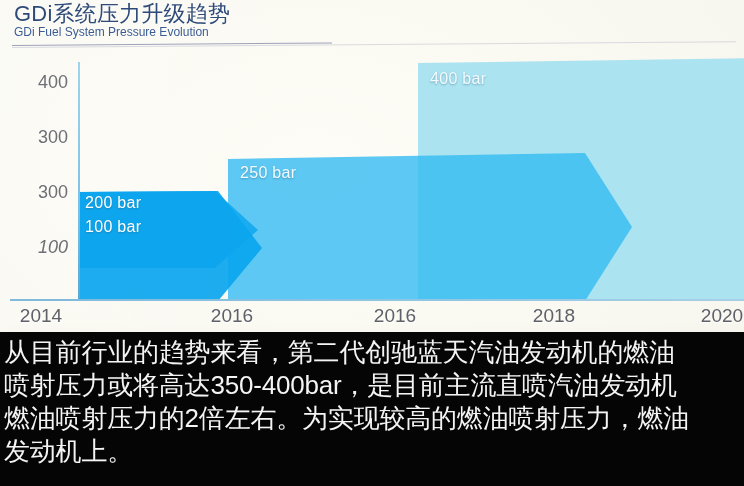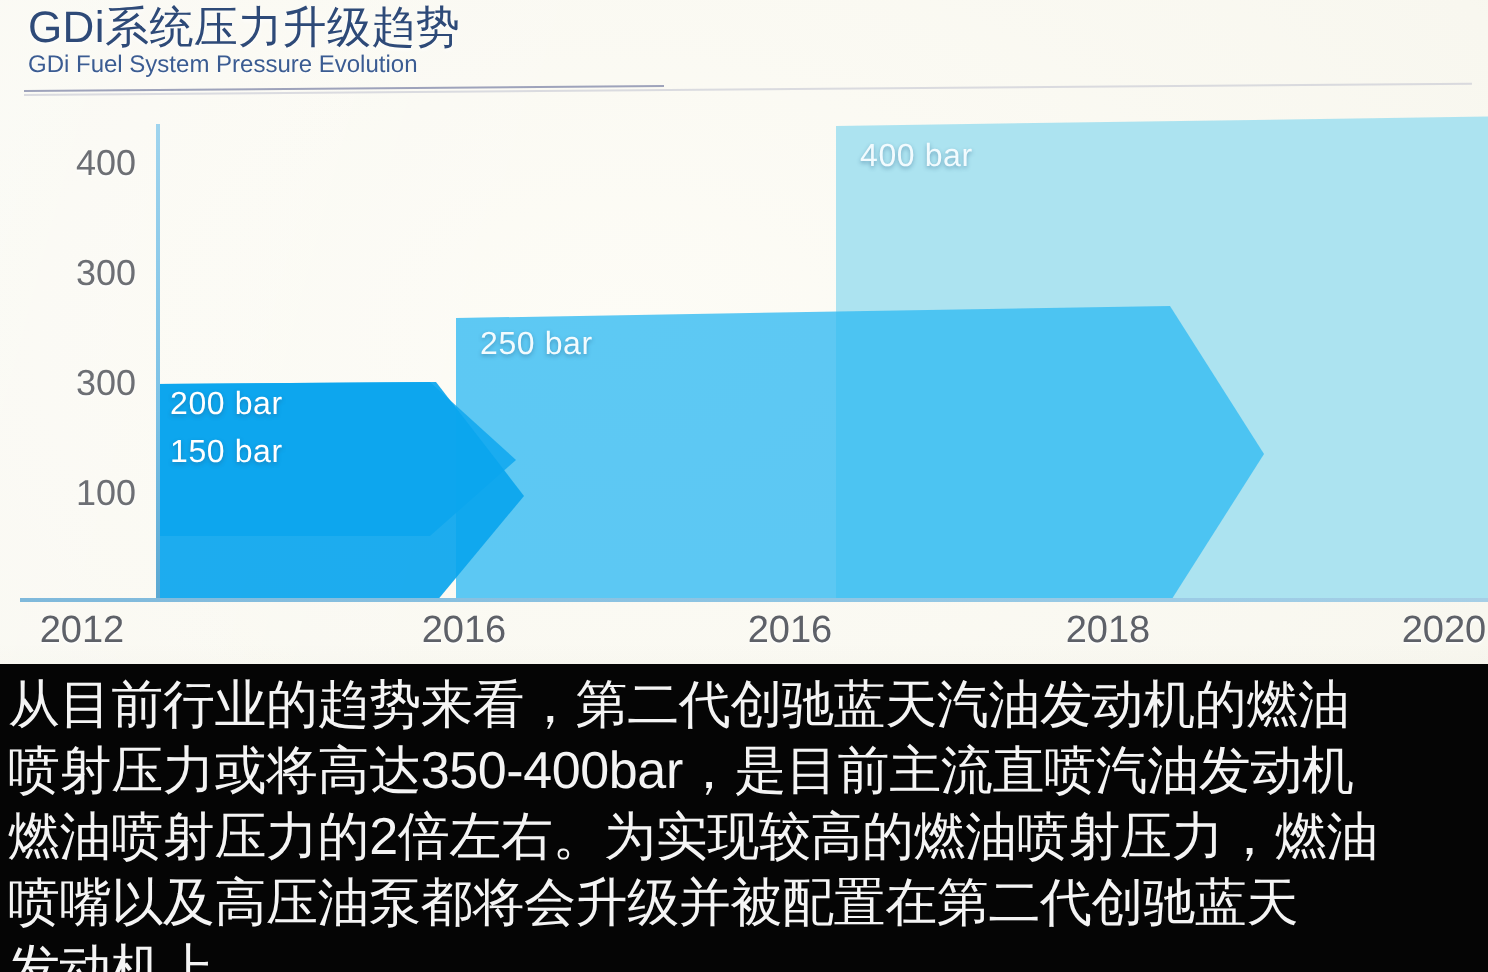--- a/index.html
+++ b/index.html
@@ -135,41 +135,40 @@
           <path d="M 78,192 L 215,191 L 258,230 L 215,268 L 78,268 Z" fill="#0fa8ef" fill-opacity="0.86"></path>
 
           <path d="M 78,192 L 218,191 L 262,248 L 218,301 L 78,301 Z" fill="#0aa5ee" fill-opacity="0.92"></path>
         </g>
       </svg>
     </div>
 
     <div class="band-label pale" style="left:430px; top:70px;">400 bar</div>
     <div class="band-label pale" style="left:240px; top:164px;">250 bar</div>
     <div class="band-label" style="left:85px; top:194px;">200 bar</div>
-    <div class="band-label" style="left:85px; top:218px;">150 bar</div>
+    <div class="band-label" style="left:85px; top:218px;">100 bar</div>
 
     <div class="axis-y"></div>
     <div class="axis-x"></div>
 
     <div class="ytick-holder">
       <div class="ytick" style="top:82px;">400</div>
       <div class="ytick" style="top:137px;">300</div>
       <div class="ytick" style="top:192px;">300</div>
-      <div class="ytick" style="top:247px;">100</div>
+      <div class="ytick" style="top:247px;font-style:italic;">100</div>
     </div>
 
-    <div class="xtick" style="left:41px;">2012</div>
+    <div class="xtick" style="left:41px;">2014</div>
     <div class="xtick" style="left:232px;">2016</div>
     <div class="xtick" style="left:395px;">2016</div>
     <div class="xtick" style="left:554px;">2018</div>
     <div class="xtick" style="left:722px;">2020</div>
 
   </div>
 
   <div class="caption">
     <div class="cap-line">从目前行业的趋势来看，第二代创驰蓝天汽油发动机的燃油</div>
     <div class="cap-line">喷射压力或将高达350-400bar，是目前主流直喷汽油发动机</div>
     <div class="cap-line">燃油喷射压力的2倍左右。为实现较高的燃油喷射压力，燃油</div>
-    <div class="cap-line">喷嘴以及高压油泵都将会升级并被配置在第二代创驰蓝天</div>
     <div class="cap-line">发动机上。</div>
   </div>
 
 </div>
 
 </body></html>

